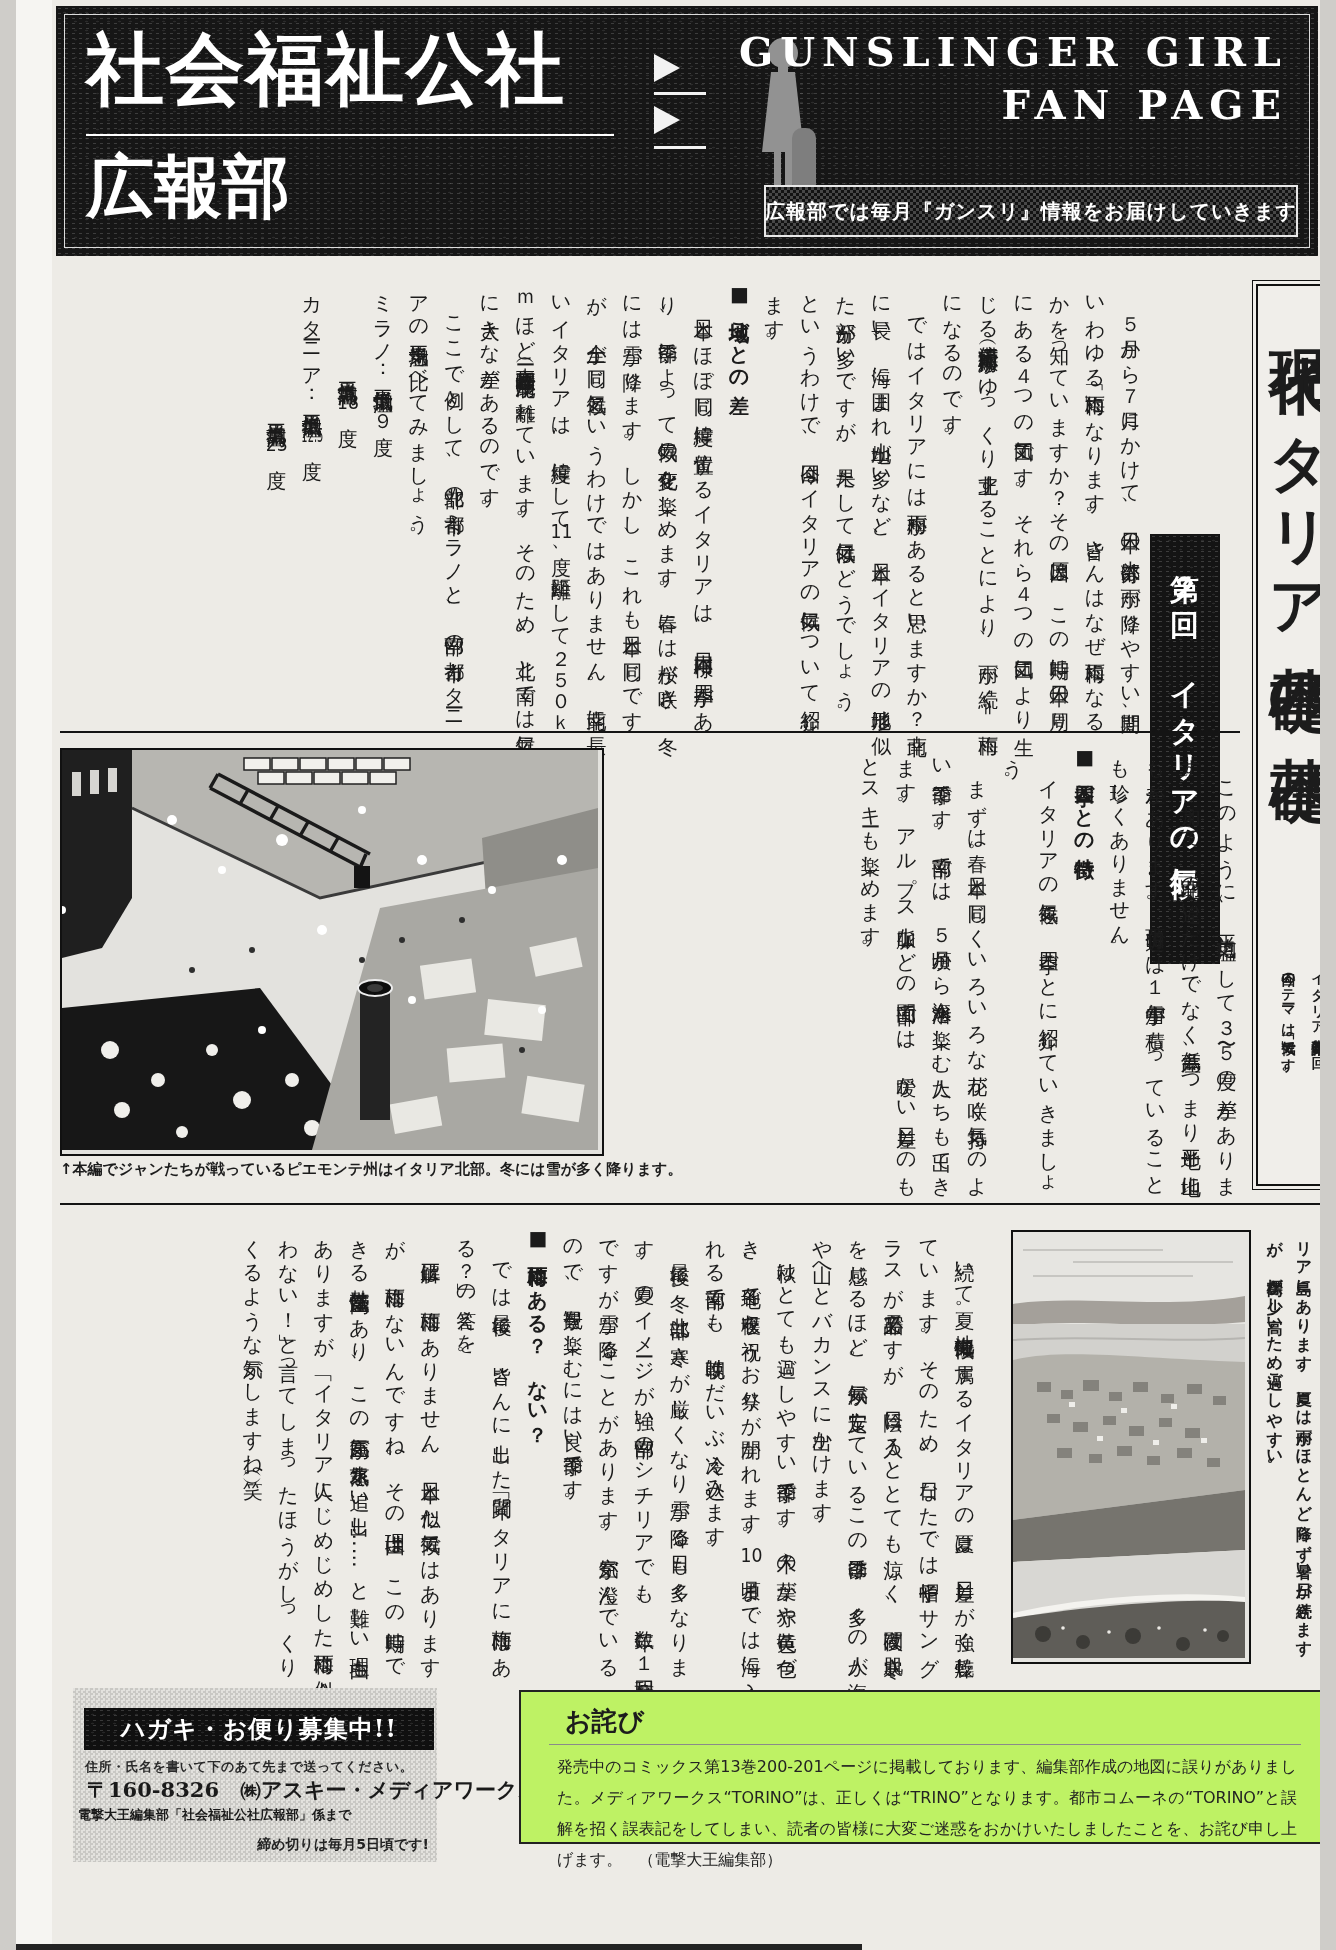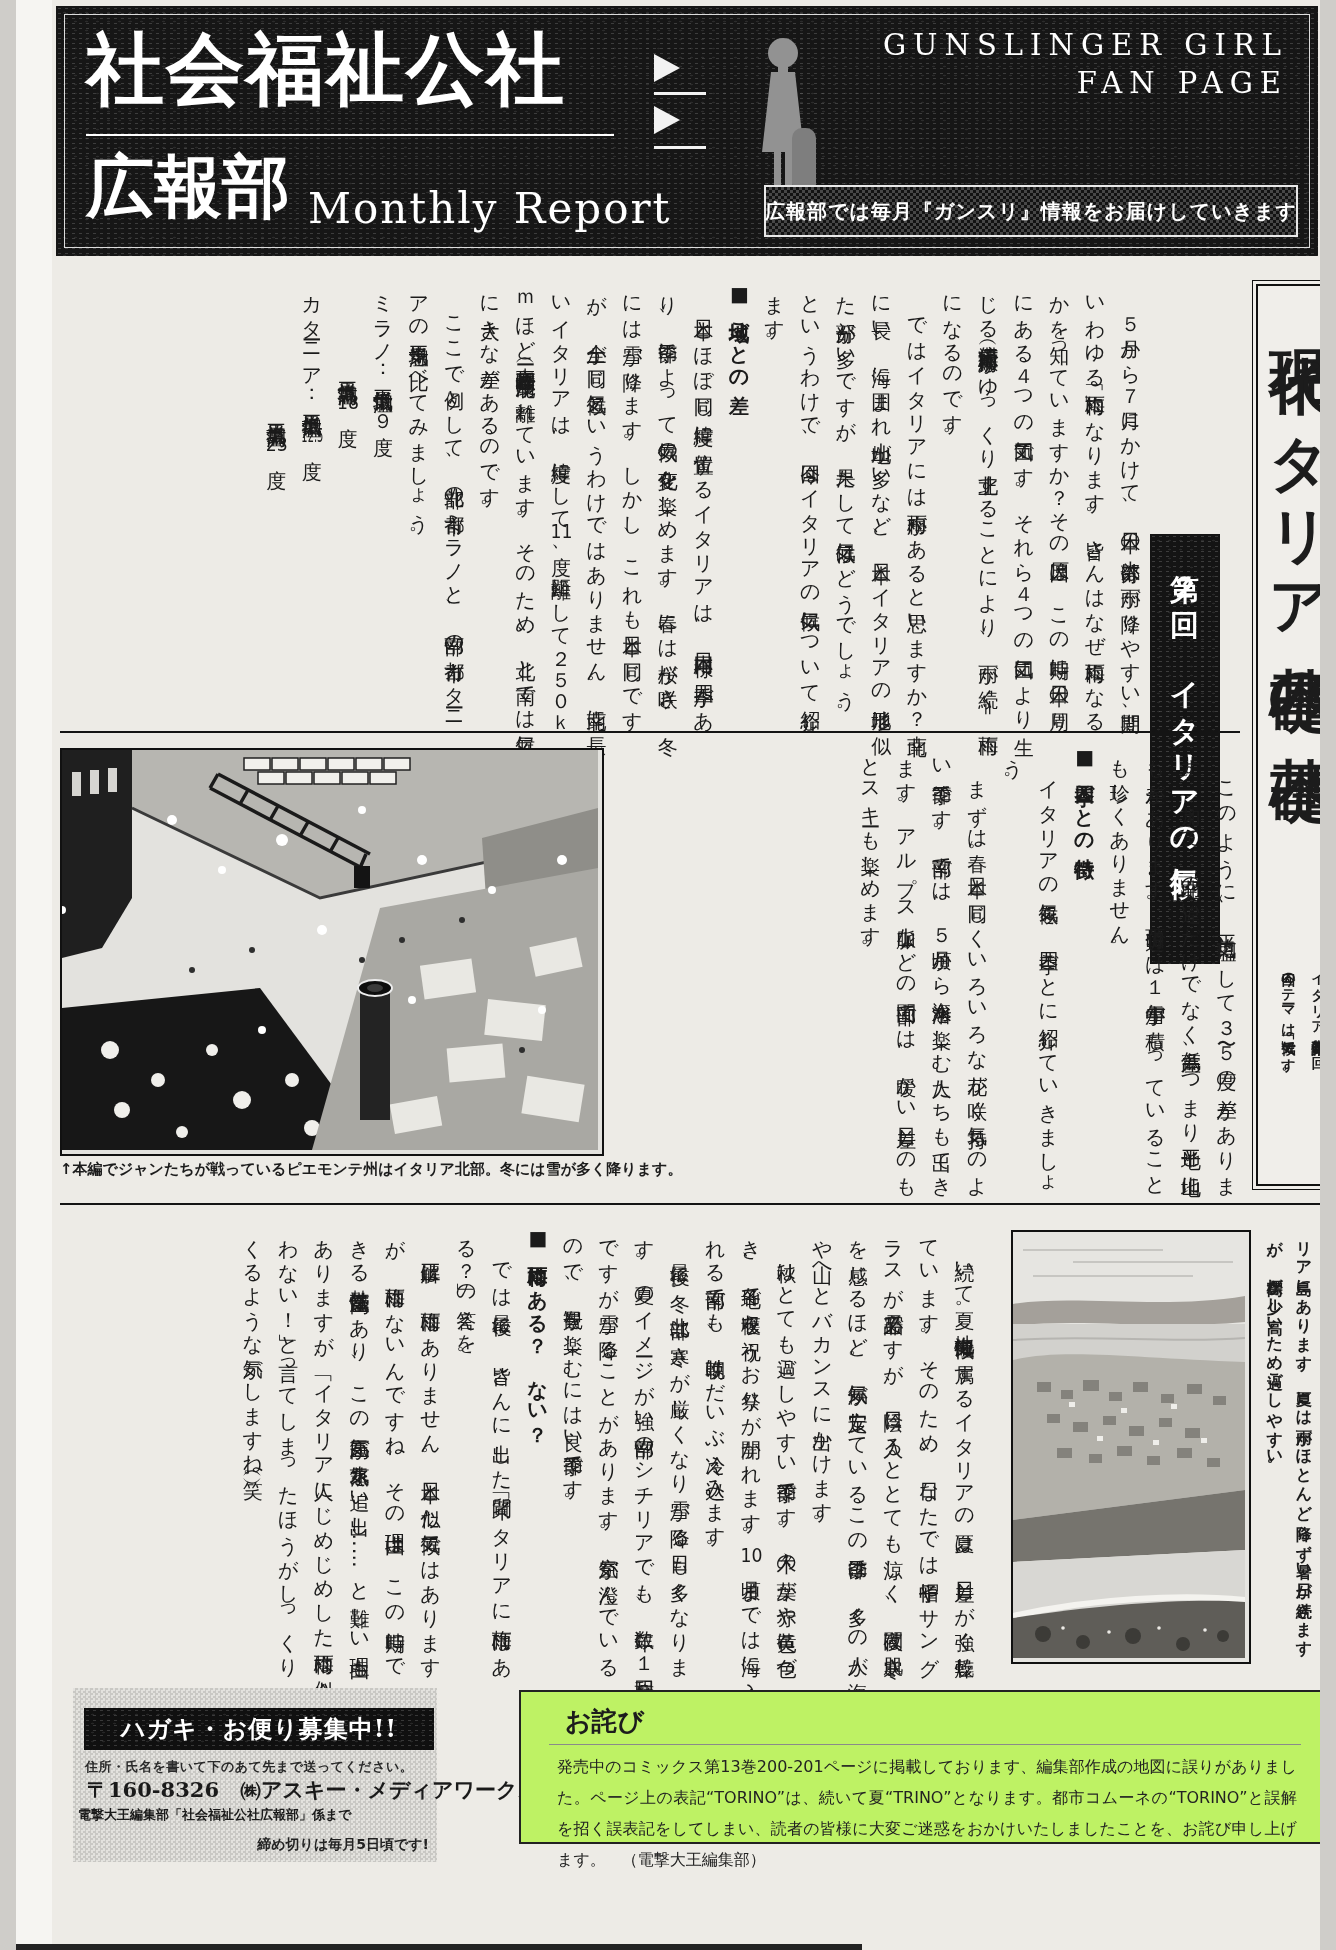--- a/index.html
+++ b/index.html
@@ -18,21 +18,21 @@
     background-size:7px 5px, 11px 9px; background-position:0 0, 3px 2px;
   }
   
   .masthead { left:40px; top:6px; width:1262px; height:250px; background:#161616; color:#fff; }
   .masthead-frame { position:absolute; inset:8px; border:1px solid rgba(255,255,255,.85); pointer-events:none; }
   .serif { font-family:"DejaVu Serif","Liberation Serif",serif; }
   .org-title { left:30px; top:12px; font-size:78px; font-weight:700; letter-spacing:2px; white-space:nowrap; }
   .title-rule { left:30px; top:128px; width:528px; height:2px; background:#fff; }
   .dept-title { left:30px; top:136px; font-size:68px; font-weight:700; }
   .report-label { left:252px; top:178px; font-size:42px; letter-spacing:2px; }
-  .fanpage-title { right:30px; top:20px; text-align:right; font-size:29px; letter-spacing:7px; line-height:1.32; white-space:pre-line; font-weight:400; }
+  .fanpage-title { right:30px; top:20px; text-align:right; font-size:40px; letter-spacing:7px; line-height:1.32; white-space:pre-line; font-weight:700; }
   .info-banner {
     right:20px; top:179px; width:530px; height:48px; border:2px solid #e8e8e8;
     background:repeating-conic-gradient(#474747 0% 25%, #121212 0% 50%) 0 0/6px 6px;
     display:flex; align-items:center; justify-content:center;
     color:#fff; font-weight:700; font-size:20px; letter-spacing:1px; white-space:nowrap;
   }
   
   .v { writing-mode:vertical-rl; text-orientation:mixed; }
   .vtext { writing-mode:vertical-rl; text-orientation:mixed; text-align:justify;
            font-size:20px; line-height:1.78; letter-spacing:0.045em; color:#1b1b1b; }
@@ -79,21 +79,20 @@
 <body>
 
 <div class="page">
   <div class="abs left-margin"></div>
 
   <div class="abs masthead noise">
     <div class="masthead-frame"></div>
     <div class="abs org-title serif">社会福祉公社</div>
     <div class="abs title-rule"></div>
     <div class="abs dept-title serif">広報部</div>
-    <div class="abs report-label serif">Monthly Report</div>
 
     <svg class="abs" style="left:598px; top:44px;" width="60" height="120" viewBox="0 0 60 120">
       <polygon points="0,4 26,18 0,32" fill="#f2f2f2"></polygon>
       <rect x="0" y="42" width="52" height="3" fill="#f2f2f2"></rect>
       <polygon points="0,56 26,70 0,84" fill="#f2f2f2"></polygon>
       <rect x="0" y="96" width="52" height="3" fill="#f2f2f2"></rect>
     </svg>
 
     <svg class="abs" style="left:690px; top:24px;" width="74" height="214" viewBox="0 0 74 214">
       <g fill="#929292">
@@ -306,17 +305,17 @@
     </div>
     <div class="postcard-line1">住所・氏名を書いて下のあて先まで送ってください。</div>
     <div class="postcard-line2 serif">〒160-8326　㈱アスキー・メディアワークス</div>
     <div class="postcard-line3 serif">電撃大王編集部「社会福祉公社広報部」係まで</div>
     <div class="postcard-line4">締め切りは毎月5日頃です!</div>
   </div>
 
   <div class="abs apology-box">
     <div class="apology-title serif">お詫び</div>
     <div class="apology-rule"></div>
-    <div class="apology-body">発売中のコミックス第13巻200-201ページに掲載しております、編集部作成の地図に誤りがありました。ページ上の表記“TORINO”は、続いて夏“TRINO”となります。都市コムーネの“TORINO”と誤解を招く誤表記をしてしまい、読者の皆様に大変ご迷惑をおかけいたしましたことを、お詫び申し上げます。　（電撃大王編集部）</div>
+    <div class="apology-body">発売中のコミックス第13巻200-201ページに掲載しております、編集部作成の地図に誤りがありました。メディアワークス“TORINO”は、正しくは“TRINO”となります。都市コムーネの“TORINO”と誤解を招く誤表記をしてしまい、読者の皆様に大変ご迷惑をおかけいたしましたことを、お詫び申し上げます。　（電撃大王編集部）</div>
   </div>
 
   <div class="abs footer-strip"></div>
 </div>
 
 </body></html>

